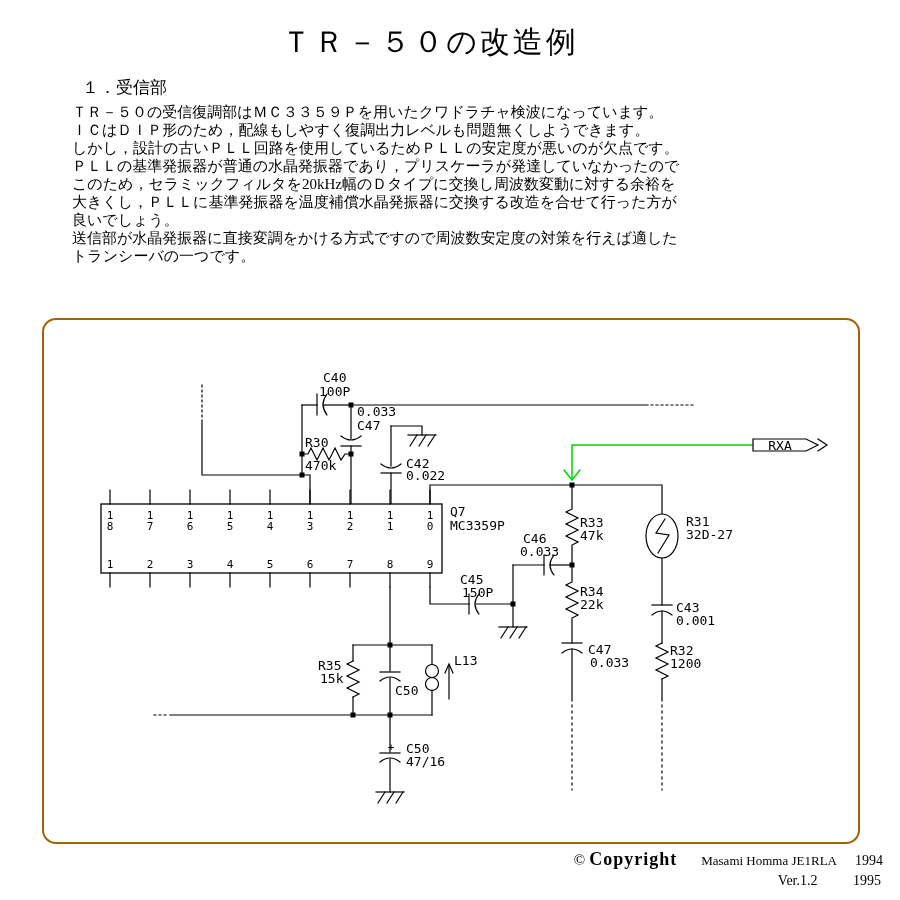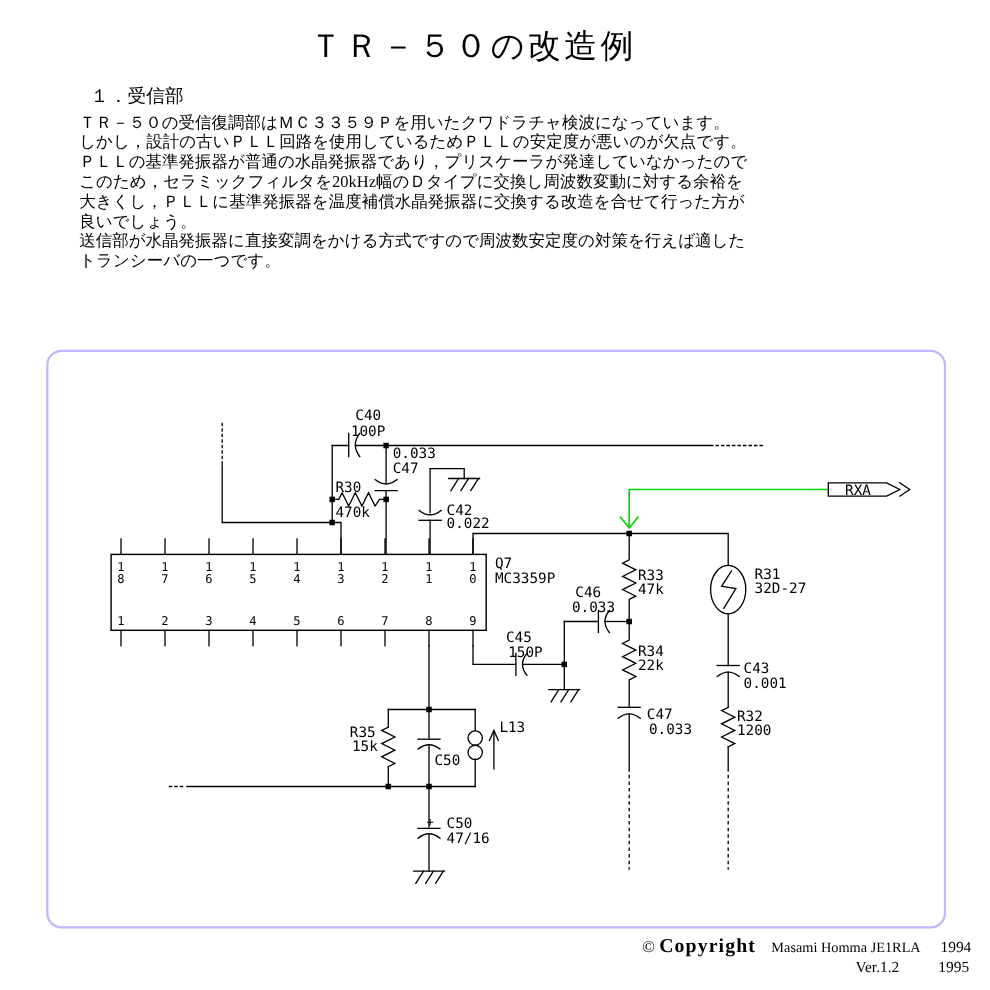--- a/index.html
+++ b/index.html
@@ -3,43 +3,44 @@
 <meta charset="utf-8">
 <style>
   html,body{margin:0;padding:0;background:#fff;}
   .page{position:relative;width:900px;height:900px;background:#fff;overflow:hidden;
         font-family:"Liberation Serif","DejaVu Serif",serif;color:#000;padding-left:25px;}
   .title{position:absolute;top:22px;left:0;width:860px;text-align:center;
          font-size:30px;letter-spacing:3px;white-space:nowrap;}
   .heading{position:absolute;top:76px;left:82px;font-size:17px;white-space:nowrap;}
   .body-text{position:absolute;top:103px;left:72px;font-size:15px;line-height:18px;white-space:nowrap;}
   .diagram-box{position:absolute;left:42px;top:318px;width:814px;height:522px;
-               border:2px solid #c4b5fd;border-radius:14px;background:#fff;}
+               border:2px solid #a16207;border-radius:14px;background:#fff;}
   .diagram-box svg{position:absolute;left:-2px;top:-2px;}
   .schem-text{font-family:"DejaVu Sans Mono","Liberation Mono",monospace;font-size:13px;fill:#000;}
   .pin-text{font-family:"DejaVu Sans Mono","Liberation Mono",monospace;font-size:11px;fill:#000;}
   .copyright{position:absolute;right:42px;top:849px;text-align:right;white-space:nowrap;}
   .cp-line1 span{vertical-align:baseline;}
   .cp-sym{font-size:15px;}
   .cp-word{font-size:18px;letter-spacing:1px;font-weight:bold;}
-  .cp-author{font-size:13px;margin-left:10px;}
+  .cp-author{font-size:13px;margin-left:20px;}
   .cp-year{font-size:14px;margin-left:14px;}
   .cp-line2{margin-top:3px;font-size:14px;}
   .cp-year2{margin-left:32px;margin-right:2px;}
 </style>
 </head>
 <body>
 
 <div class="page">
 
   <div class="title">ＴＲ－５０の改造例</div>
   <div class="heading">１．受信部</div>
 
   <div class="body-text">
     <div>ＴＲ－５０の受信復調部はＭＣ３３５９Ｐを用いたクワドラチャ検波になっています。</div>
+    <div>ＩＣはＤＩＰ形のため，配線もしやすく復調出力レベルも問題無くしようできます。</div>
     <div>しかし，設計の古いＰＬＬ回路を使用しているためＰＬＬの安定度が悪いのが欠点です。</div>
     <div>ＰＬＬの基準発振器が普通の水晶発振器であり，プリスケーラが発達していなかったので</div>
     <div>このため，セラミックフィルタを20kHz幅のＤタイプに交換し周波数変動に対する余裕を</div>
     <div>大きくし，ＰＬＬに基準発振器を温度補償水晶発振器に交換する改造を合せて行った方が</div>
     <div>良いでしょう。</div>
     <div>送信部が水晶発振器に直接変調をかける方式ですので周波数安定度の対策を行えば適した</div>
     <div>トランシーバの一つです。</div>
   </div>
 
   <div class="diagram-box">

